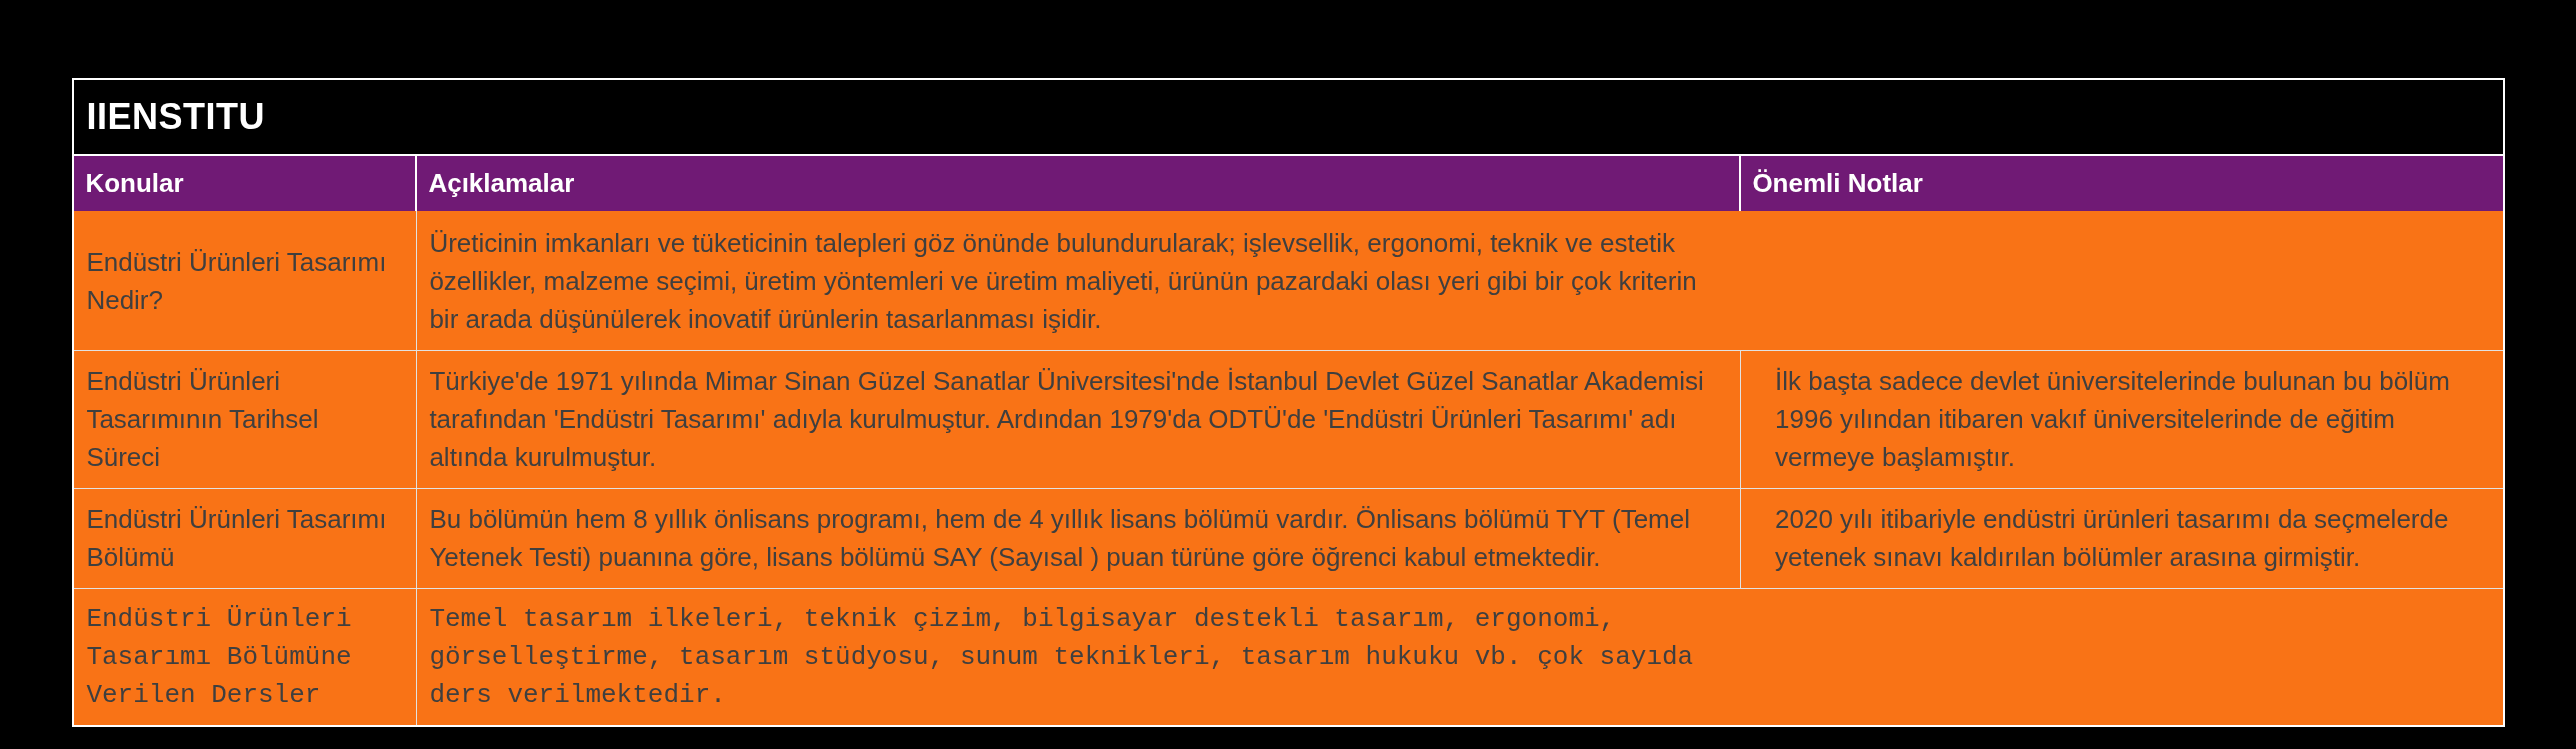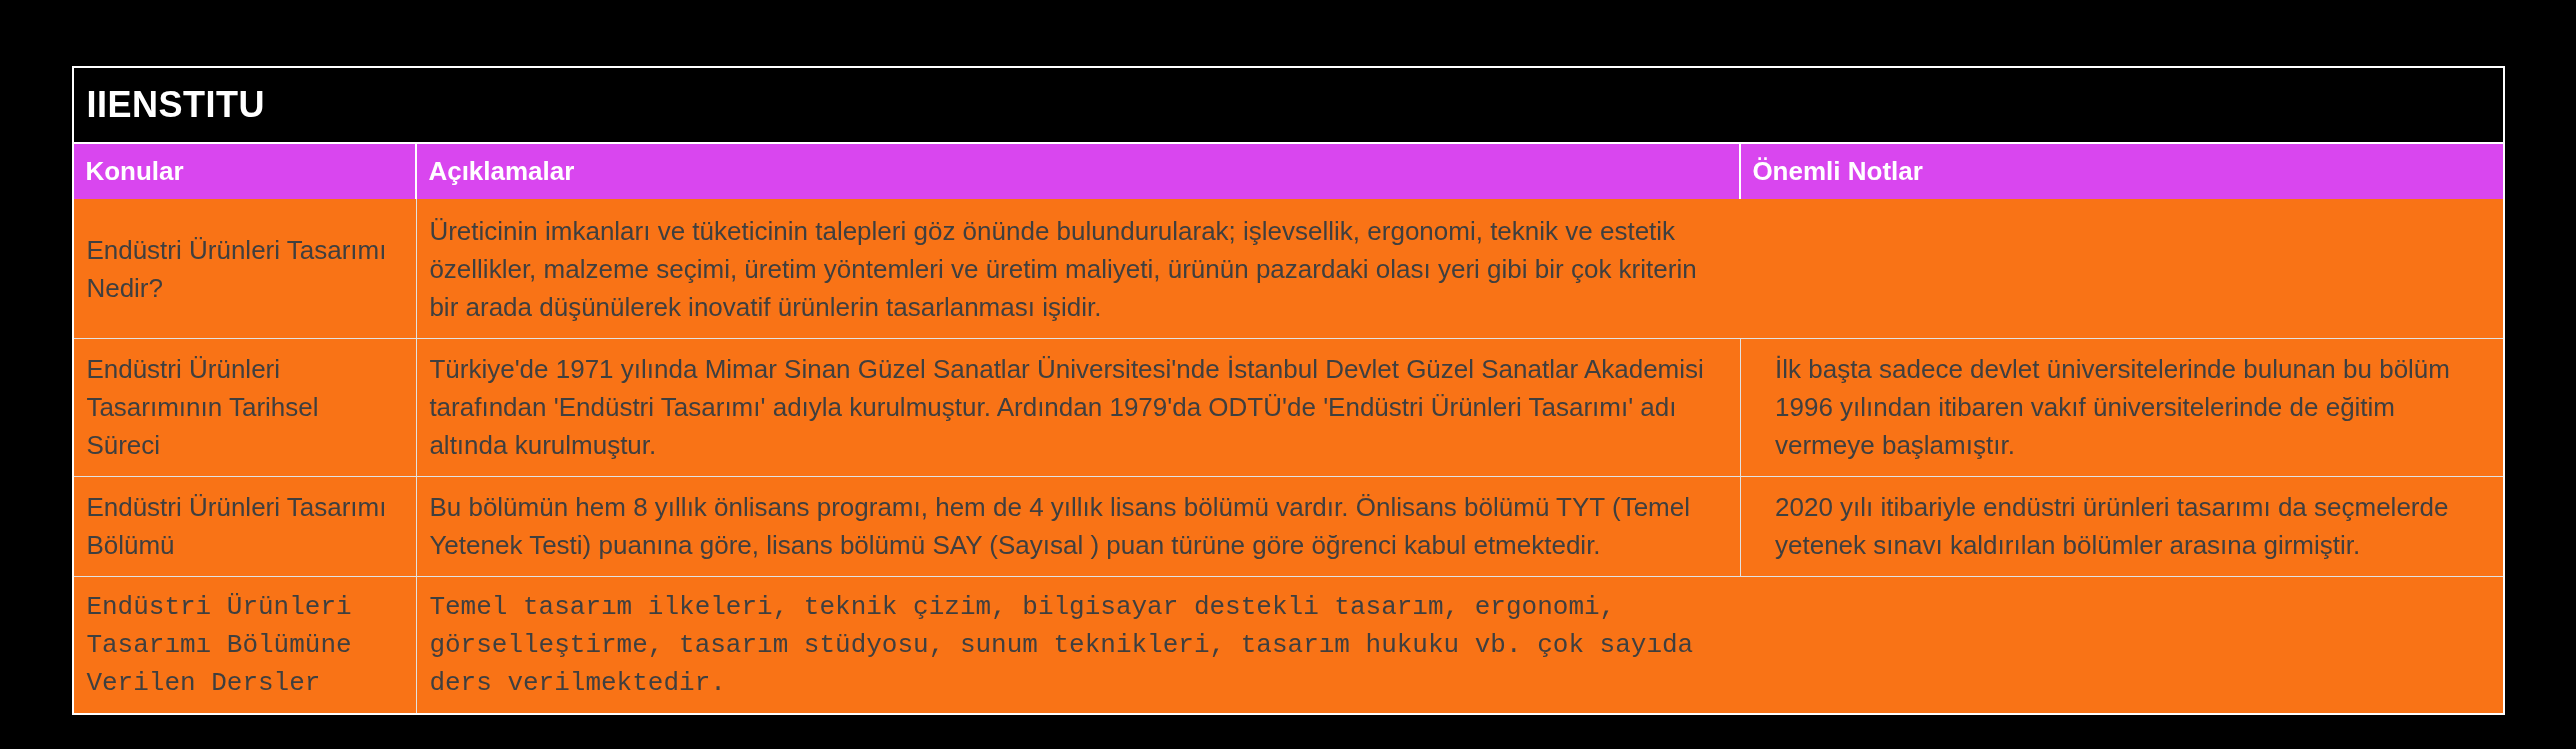--- a/index.html
+++ b/index.html
@@ -10,21 +10,21 @@
     width: 2576px;
     height: 750px;
     background: #000000;
     font-family: "Liberation Sans", "DejaVu Sans", sans-serif;
     position: relative;
     overflow: hidden;
   }
   .info-table {
     position: absolute;
     left: 72px;
-    top: 66px;
+    top: 78px;
     width: 2433px;
     box-sizing: border-box;
     border: 2.9px solid #ffffff;
     background: #ffffff;
   }
   .title-bar {
     background: #000000;
     color: #ffffff;
     height: 76px;
     display: flex;
@@ -34,21 +34,21 @@
     font-weight: 700;
     letter-spacing: 0.5px;
     border-bottom: 2.9px solid #ffffff;
     box-sizing: border-box;
   }
   .grid-row {
     display: grid;
     grid-template-columns: 343px 1324px 759px;
   }
   .header-row {
-    background: #d946ef;
+    background: #701a75;
     color: #ffffff;
     height: 55px;
   }
   .header-cell {
     display: flex;
     align-items: center;
     padding: 0 11.4px;
     font-size: 26px;
     font-weight: 700;
     border-right: 2.9px solid #ffffff;

